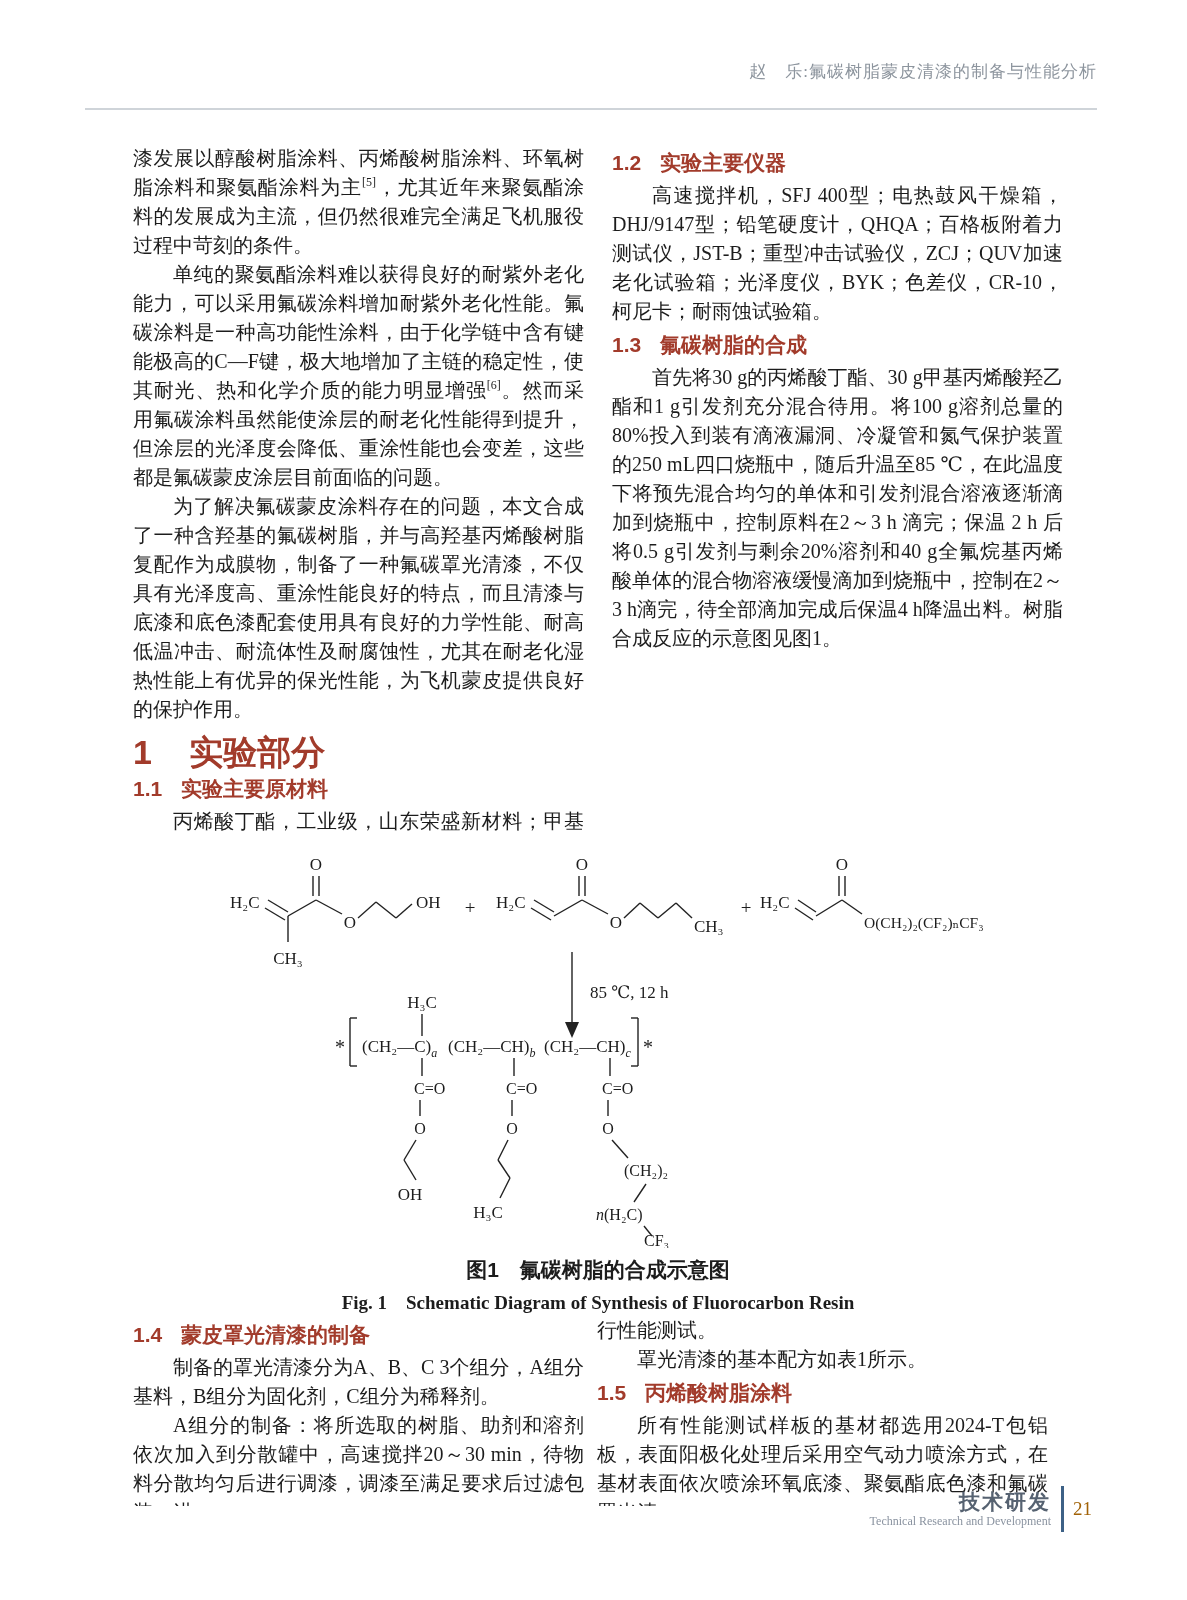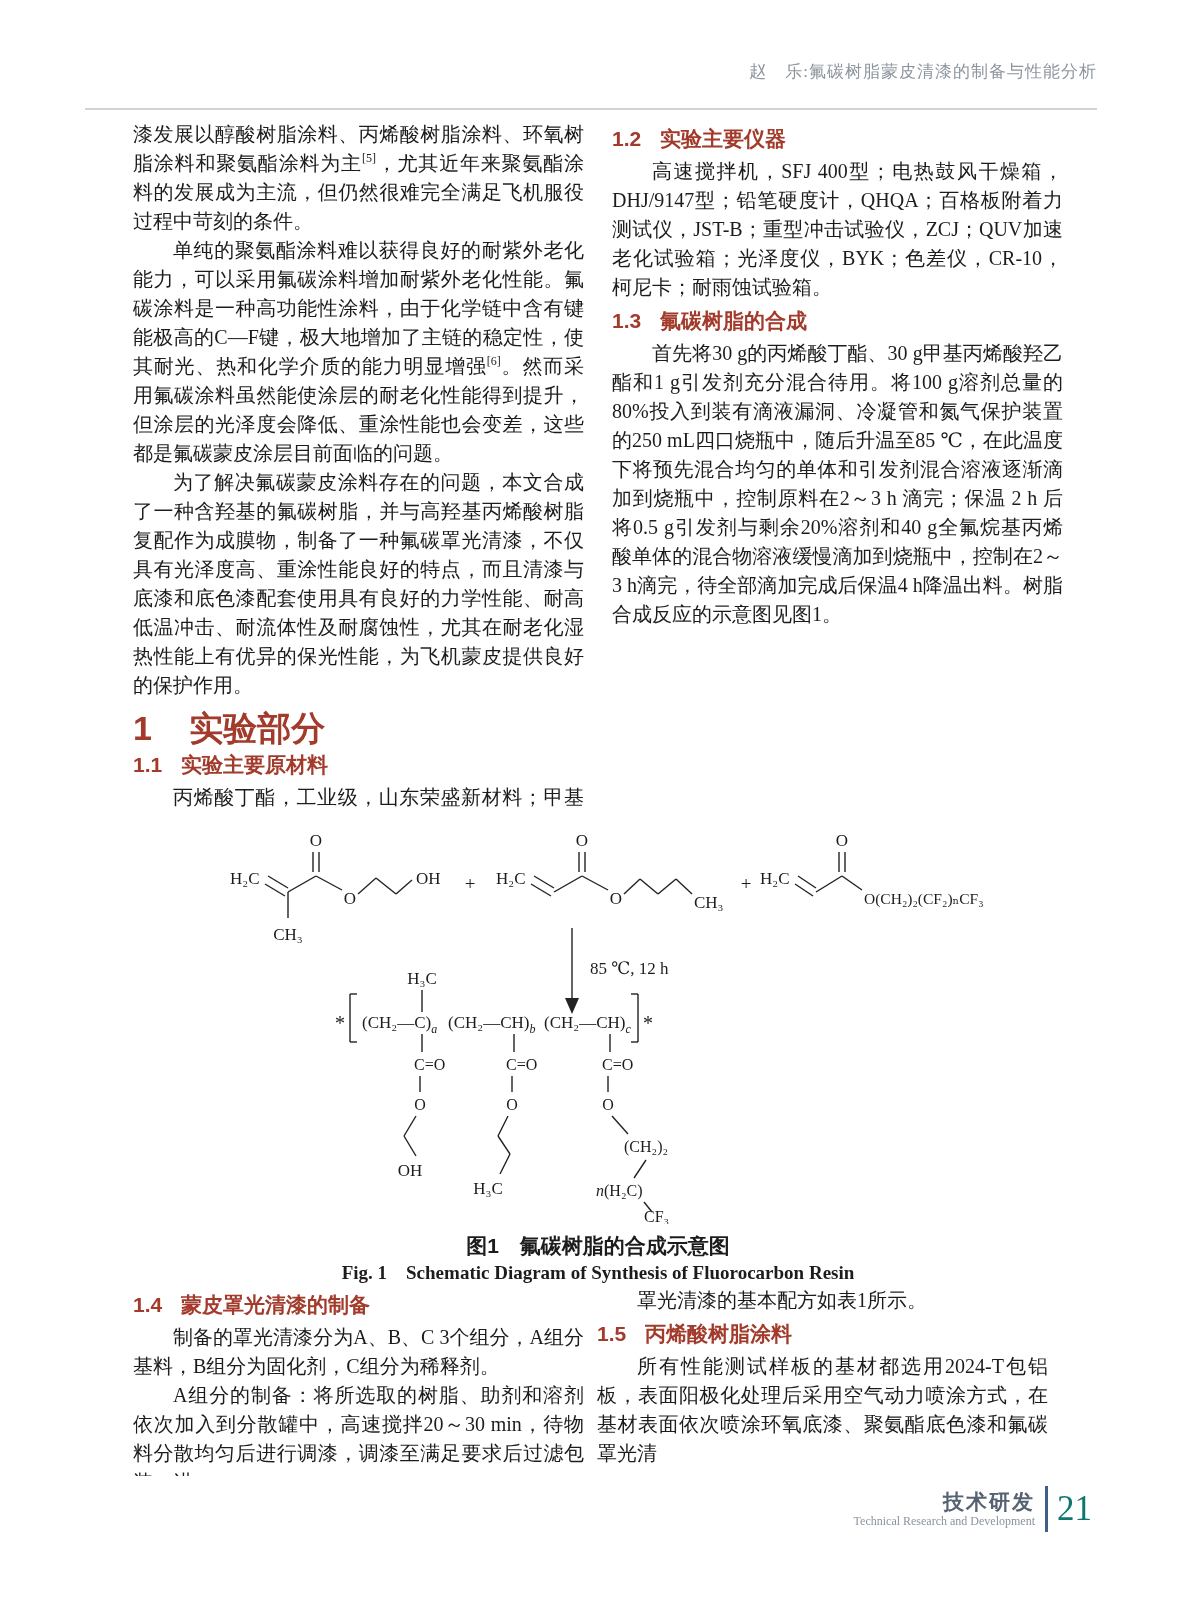--- a/index.html
+++ b/index.html
@@ -5,21 +5,21 @@
   html,body{margin:0;padding:0;}
   body{width:1187px;height:1600px;background:#ffffff;
        font-family:"Liberation Serif","DejaVu Serif",serif;color:#1c1c1c;}
   .page{position:relative;width:1187px;height:1600px;background:#ffffff;overflow:hidden;}
 
   .running-head{position:absolute;top:60px;left:85px;right:90px;text-align:right;
        font-size:17px;color:#8d959e;letter-spacing:1px;}
   .head-rule{position:absolute;top:108px;left:85px;right:90px;height:0;
        border-top:2px solid #cfd4d9;}
 
-  .content{position:absolute;top:120px;left:133px;width:930px;}
+  .content{position:absolute;top:144px;left:133px;width:930px;}
   .cols{display:flex;gap:28px;}
   .col{width:451px;}
   .cols-top{height:694px;overflow:hidden;}
   .cols-bottom{height:190px;overflow:hidden;gap:13px;}
 
   p{margin:0;font-size:20px;line-height:29px;text-align:justify;text-indent:2em;}
   p.noindent{text-indent:0;}
   sup{font-size:12px;line-height:0;vertical-align:super;}
 
   h2,h3{color:#a23b2b;font-family:"Liberation Sans","DejaVu Sans",sans-serif;
@@ -27,29 +27,29 @@
   h2{font-size:34px;margin:13px 0 9px 0;line-height:30px;}
   h3{font-size:21px;margin:6px 0 5px 0;line-height:26px;}
   h2 .hnum{margin-right:1.1em;}
   h3 .hnum{margin-right:0.9em;}
 
   .figure-block{margin-top:0;text-align:center;}
   .figure-block svg{display:block;margin:8px auto 0 auto;}
   .caption-cn{font-family:"Liberation Sans","DejaVu Sans",sans-serif;font-weight:bold;
       font-size:21px;margin-top:8px;text-align:center;}
   .caption-en{font-family:"Liberation Serif","DejaVu Serif",serif;font-weight:bold;
-      font-size:19px;text-align:center;}
+      font-size:19px;margin-top:6px;text-align:center;}
 
   .footer{position:absolute;top:1486px;right:95px;display:flex;align-items:center;}
   .f-left{text-align:right;}
   .f-cn{font-family:"Liberation Sans","DejaVu Sans",sans-serif;font-weight:bold;
       font-size:21px;color:#566271;letter-spacing:2px;line-height:24px;}
   .f-en{font-size:12px;color:#8a93a0;line-height:15px;}
   .f-bar{width:3px;height:46px;background:#3d6186;margin:0 9px 0 10px;}
-  .f-num{font-size:35px;color:#0f766e;}
+  .f-num{font-size:19px;color:#a16207;}
 
   svg text{font-family:"Liberation Serif","DejaVu Serif",serif;fill:#1c1c1c;}
   svg .bond{stroke:#222;stroke-width:1.4;fill:none;}
 </style>
 </head>
 <body>
 
 <div class="page">
 
   <div class="running-head">赵　乐:氟碳树脂蒙皮清漆的制备与性能分析</div>
@@ -186,20 +186,21 @@
       <div class="caption-en">Fig. 1　Schematic Diagram of Synthesis of Fluorocarbon Resin</div>
     </div>
 
     <div class="cols cols-bottom">
       <div class="col">
         <h3><span class="hnum">1.4</span><span>蒙皮罩光清漆的制备</span></h3>
         <p>制备的罩光清漆分为A、B、C 3个组分，A组分基料，B组分为固化剂，C组分为稀释剂。</p>
         <p>A组分的制备：将所选取的树脂、助剂和溶剂依次加入到分散罐中，高速搅拌20～30 min，待物料分散均匀后进行调漆，调漆至满足要求后过滤包装，进</p>
       </div>
       <div class="col">
+        <p class="noindent">行性能测试。</p>
         <p>罩光清漆的基本配方如表1所示。</p>
         <h3><span class="hnum">1.5</span><span>丙烯酸树脂涂料</span></h3>
         <p>所有性能测试样板的基材都选用2024-T包铝板，表面阳极化处理后采用空气动力喷涂方式，在基材表面依次喷涂环氧底漆、聚氨酯底色漆和氟碳罩光清</p>
       </div>
     </div>
 
   </div>
 
   <div class="footer">
     <div class="f-left">

